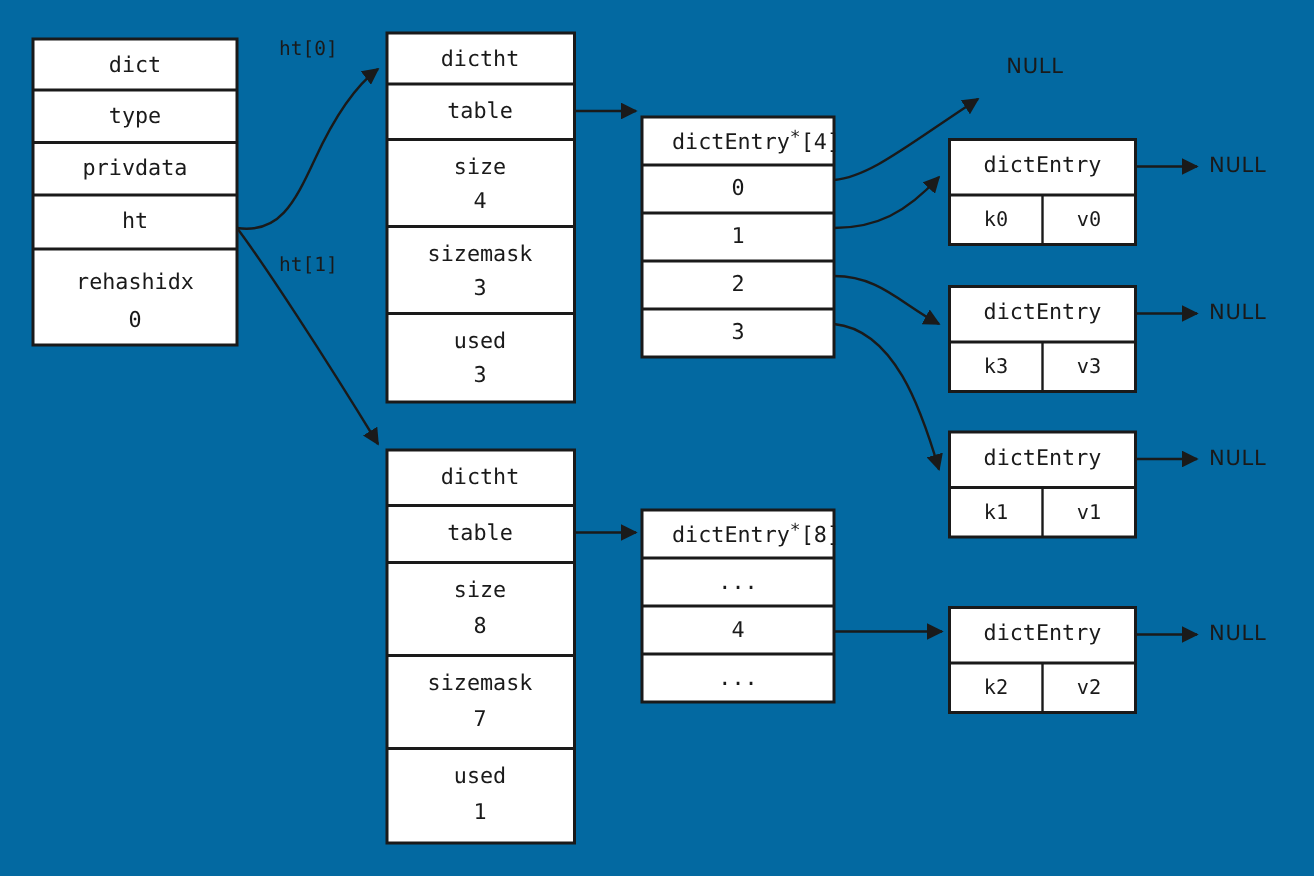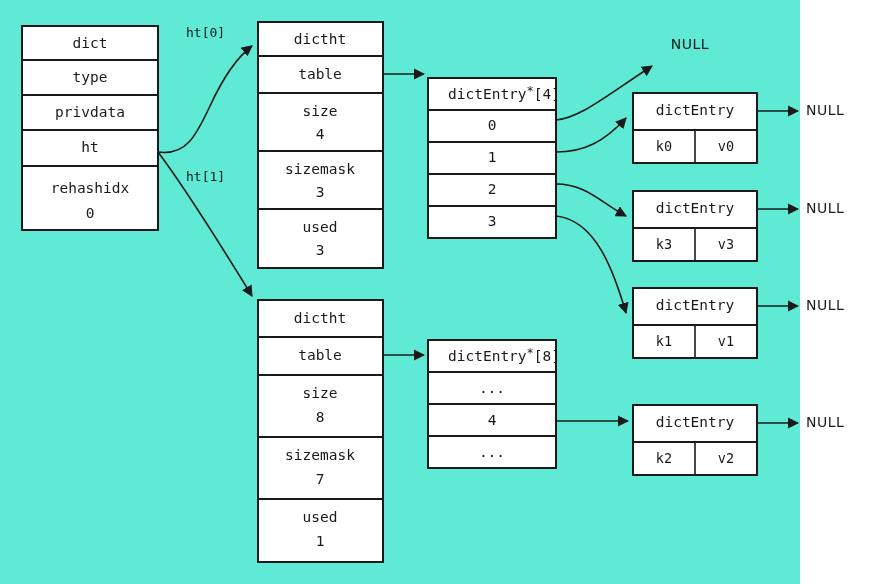--- a/index.html
+++ b/index.html
@@ -8,23 +8,23 @@
     background: #ffffff;
   }
   body {
     width: 876px;
     height: 584px;
     font-family: "DejaVu Sans Mono", "Liberation Mono", monospace;
     overflow: hidden;
   }
   #diagram-root {
     position: relative;
-    width: 800px;
+    width: 876px;
     height: 584px;
-    background: #5eead4;
+    background: #0369a1;
   }
   svg#diagram {
     display: block;
     width: 876px;
     height: 584px;
   }
   .box-rect {
     fill: #ffffff;
     stroke: #1a1a1a;
     stroke-width: 2;

